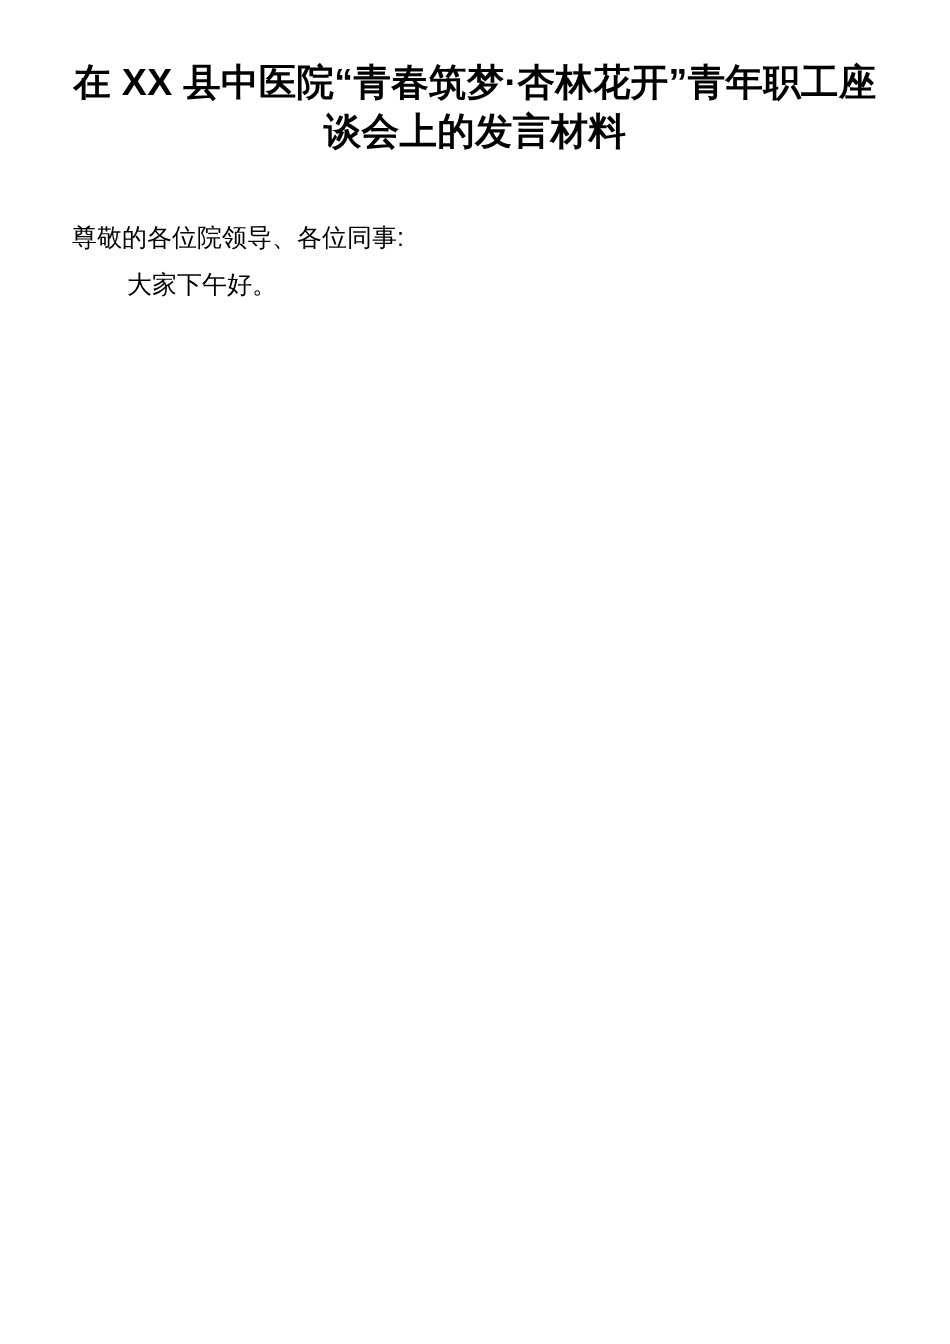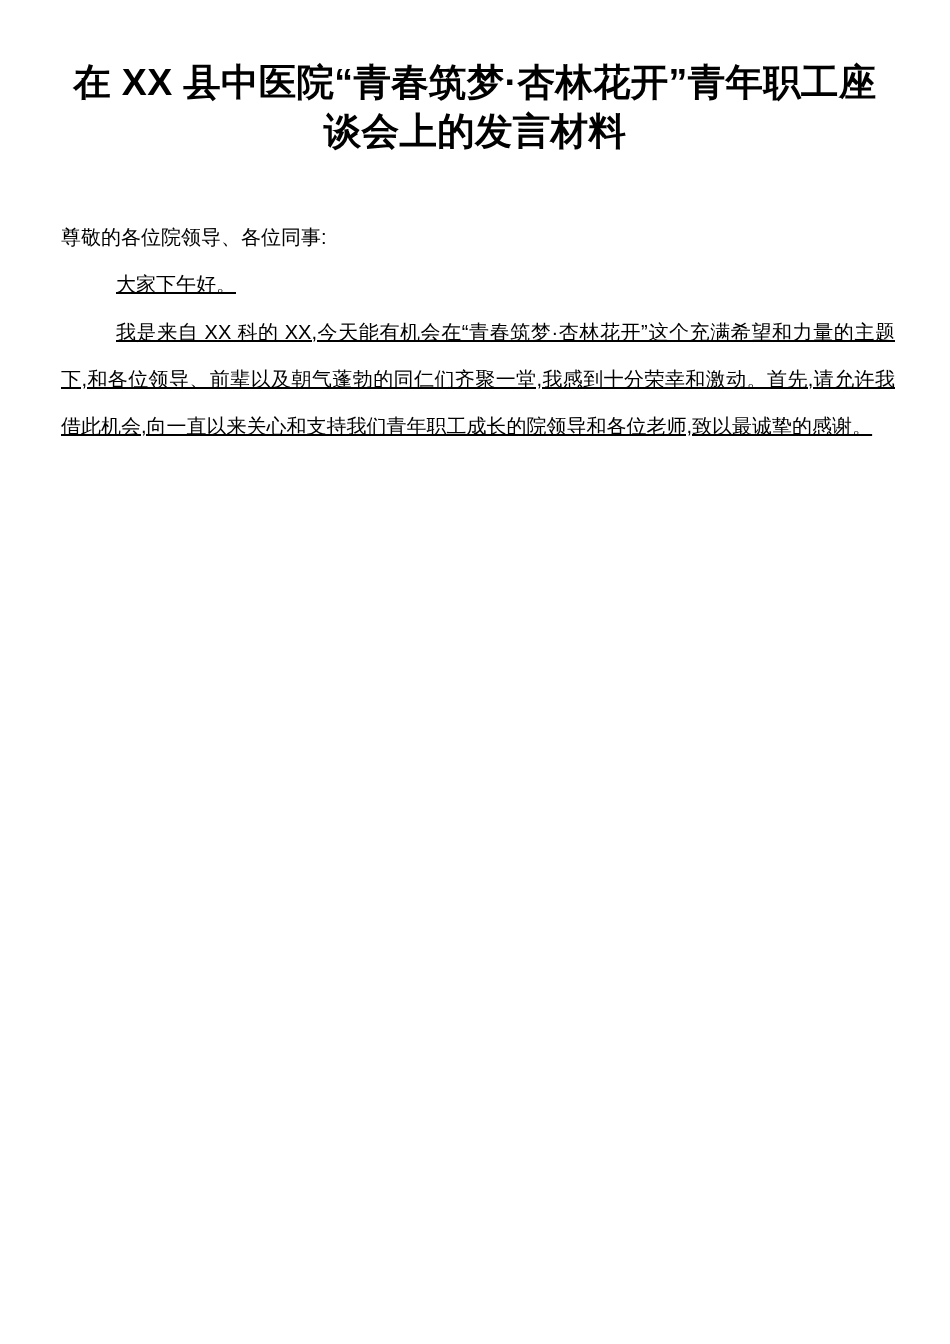--- a/index.html
+++ b/index.html
@@ -36,50 +36,48 @@
     white-space: pre-wrap;
     margin: 0;
   }
   .body-block {
     position: absolute;
     left: 57px;
     top: 214px;
     width: 838px;
   }
   p.para {
-    margin: 0 0 0 4px;
-    font-size: 20px;
+    margin: 0 0 0 15px;
+    font-size: 25px;
     line-height: 47.3px;
     text-align: justify;
     text-justify: inter-character;
     text-align-last: left;
     letter-spacing: 0px;
     word-break: break-all;
     white-space: pre-wrap;
   }
   p.indent {
     text-indent: 55px;
-    text-decoration: underline;
   }
   p.salutation {
     text-indent: 0;
   }
 </style>
 </head>
 <body>
 
 <div class="page">
 
   <h1 class="doc-title">在 XX 县中医院“青春筑梦·杏林花开”青年职工座谈会上的发言材料</h1>
 
   <div class="body-block">
 
     <p class="para salutation">尊敬的各位院领导、各位同事:</p>
 
     <p class="para indent">大家下午好。</p>
 
-    <p class="para indent">我是来自 XX 科的 XX,今天能有机会在“青春筑梦·杏林花开”这个充满希望和力量的主题下,和各位领导、前辈以及朝气蓬勃的同仁们齐聚一堂,我感到十分荣幸和激动。首先,请允许我借此机会,向一直以来关心和支持我们青年职工成长的院领导和各位老师,致以最诚挚的感谢。</p>
 
 
 
   </div>
 
 </div>
 
 </body></html>

